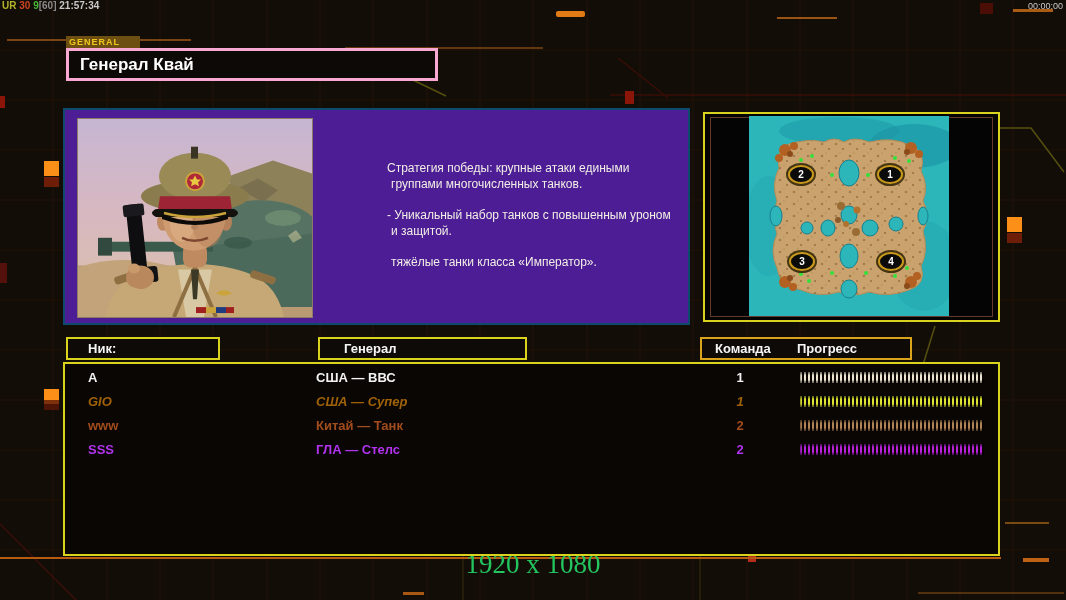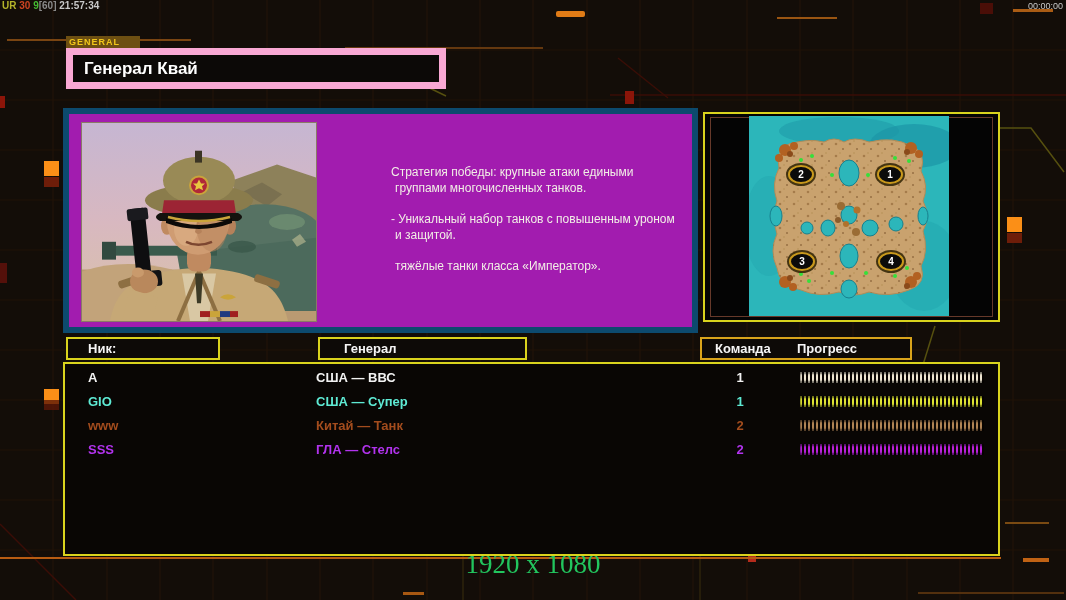--- a/index.html
+++ b/index.html
@@ -9,24 +9,24 @@
   
   #bg{position:absolute;left:0;top:0;width:1066px;height:600px;z-index:0;}
   
   #hud-left{left:2px;top:0;font-size:10px;font-weight:bold;letter-spacing:0;z-index:5;white-space:nowrap;}
   #hud-left .t{color:#b3b32a;} #hud-left .v1{color:#cc4422;} #hud-left .v2{color:#44bb33;}
   #hud-left .v3{color:#8a8a8a;} #hud-left .tm{color:#c8c8c8;}
   #hud-right{right:3px;top:1px;font-size:9px;color:#c8c8c8;z-index:5;}
   
   #gen-tab{left:66px;top:36px;width:71px;height:13px;background:#6d4f12;color:#f2c71b;
     font-size:9px;font-weight:bold;letter-spacing:1px;padding-left:3px;line-height:13px;z-index:3;}
-  #title-box{left:66px;top:48px;width:366px;height:27px;background:#0c0907;border:7px solid #f9a8d4;z-index:3;}
+  #title-box{left:66px;top:48px;width:366px;height:27px;background:#0c0907;border:3px solid #f9a8d4;z-index:3;}
   #title-box .txt{color:#ffffff;font-size:17px;font-weight:bold;line-height:27px;padding-left:11px;}
   
-  #info-panel{left:63px;top:108px;width:623px;height:213px;background:#a21caf;border:6px solid #0c4a6e;z-index:3;}
+  #info-panel{left:63px;top:108px;width:623px;height:213px;background:#4c1d95;border:2px solid #0c4a6e;z-index:3;}
   #portrait{left:12px;top:8px;width:234px;height:198px;border:1px solid #8a7a66;overflow:hidden;background:#caa;}
   #strategy{left:322px;top:50px;width:302px;color:#f2eee6;font-size:12px;line-height:16px;}
   #strategy .para{margin-bottom:15px;}
   #strategy .l2{padding-left:4px;}
   
   #map-panel{left:703px;top:112px;width:293px;height:206px;background:#040404;border:2px solid #d9d31d;z-index:3;}
   #map-inner{left:5px;top:3px;width:281px;height:198px;border:1px solid #66392a;}
   #map-wrap{left:44px;top:2px;width:200px;height:200px;}
   .spawn{position:absolute;width:22px;height:15px;border-radius:50%;background:#0b0b0b;
     border:2px solid #c9991c;box-shadow:0 0 0 2px rgba(45,33,2,.85);color:#fff;
@@ -314,21 +314,21 @@
   <span class="h2">Прогресс</span>
 </div>
 
 <div id="list-box" class="abs">
   <div class="player-row" style="top: 4px; color: rgb(242, 242, 242);">
     <span class="nick">A</span>
     <span class="gen">США — ВВС</span>
     <span class="team">1</span>
     <div class="bar" style="--c: #efe6d2;"></div>
   </div>
-  <div class="player-row" style="top: 28px; color: #5eead4;">
+  <div class="player-row" style="top: 28px; color: #a16207; font-style: italic;">
     <span class="nick">GIO</span>
     <span class="gen">США — Супер</span>
     <span class="team">1</span>
     <div class="bar" style="--c: #dde234;"></div>
   </div>
   <div class="player-row" style="top: 52px; color: rgb(163, 76, 29);">
     <span class="nick">www</span>
     <span class="gen">Китай — Танк</span>
     <span class="team">2</span>
     <div class="bar" style="--c: #b08455;"></div>

